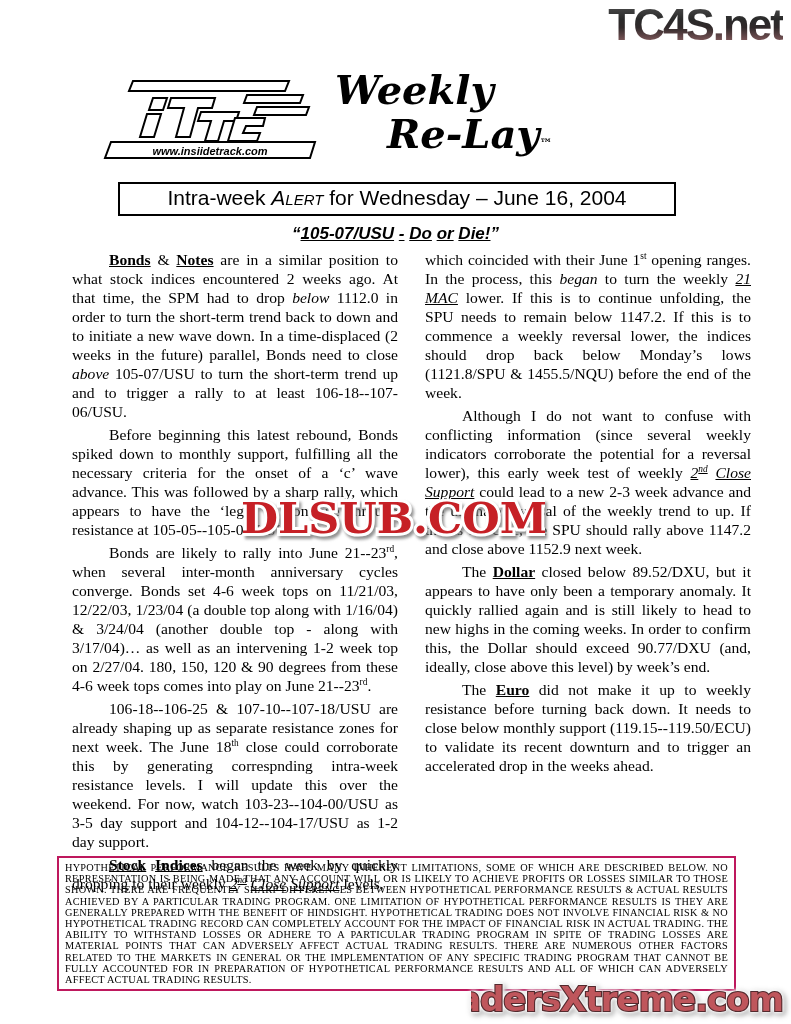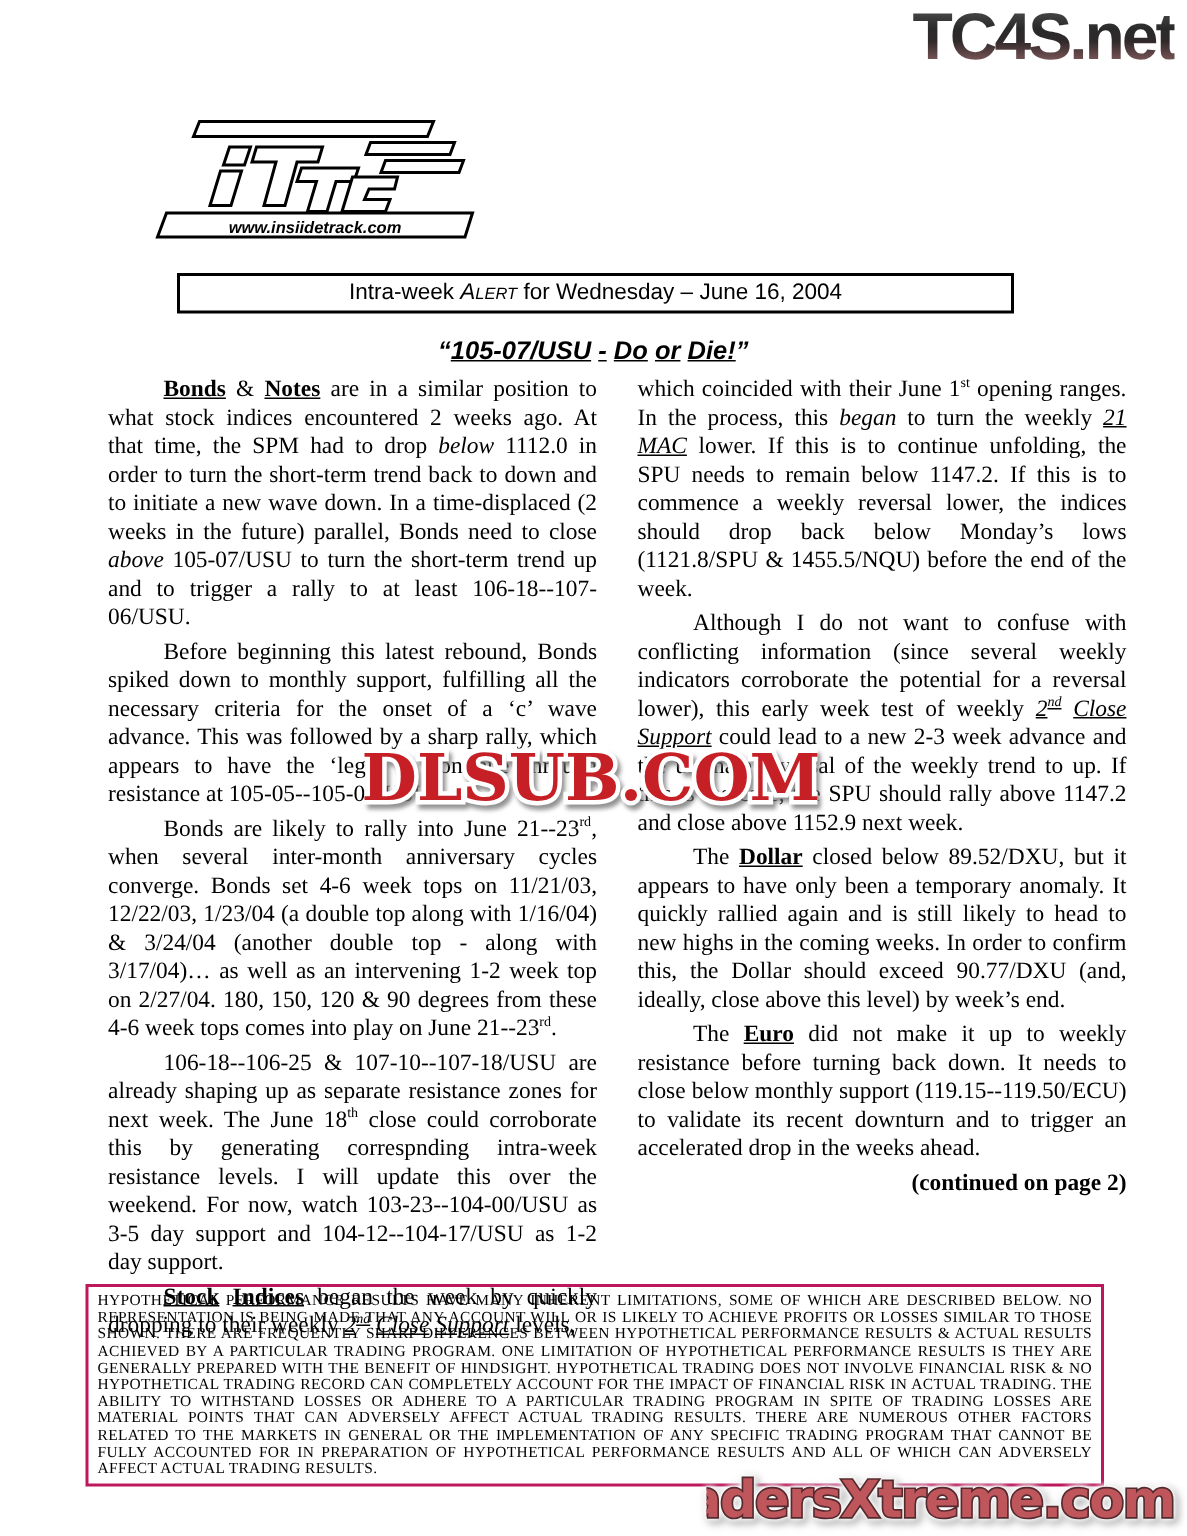--- a/index.html
+++ b/index.html
@@ -26,21 +26,21 @@
     font-style:italic;font-weight:bold;font-size:40px;line-height:44px;
     white-space:nowrap;
   }
   .wr-line2{padding-left:52px;}
   .tm{font-size:13px;font-style:normal;}
 
   
   .alert-box{
     position:absolute;left:118px;top:182px;width:554px;
     border:2px solid #000;text-align:center;
-    font-family:"Liberation Sans",sans-serif;font-size:15px;
+    font-family:"Liberation Sans",sans-serif;font-size:21px;
     padding:2px 0 4px 0;
   }
   .alert-word{font-style:italic;font-variant:small-caps;}
 
   
   .headline{
     position:absolute;top:224px;left:0;width:100%;text-align:center;
     font-family:"Liberation Sans",sans-serif;
     font-weight:bold;font-style:italic;font-size:17px;
   }
@@ -87,20 +87,24 @@
       <polygon points="160,29 212,29 209,37 157,37"></polygon>
       <polygon points="56,20 70,20 66,32 52,32"></polygon>
       <polygon points="50,36 64,36 57,59 43,59"></polygon>
       <polygon points="74,20 118,20 115,30 101,30 93,59 79,59 87,30 71,30"></polygon>
       <polygon points="104,34 142,34 139,43 127,43 121,63 108,63 114,43 101,43"></polygon>
       <path d="M168,40 L138,40 L131,63 L160,63 L163,55 L146,55 L149,48 L166,48 Z"></path>
       <polygon points="14,64 218,64 213,80 8,80"></polygon>
     </g>
     <text x="113" y="77" text-anchor="middle" font-family="Liberation Sans, sans-serif" font-size="11" font-style="italic" font-weight="bold" fill="#000">www.insiidetrack.com</text>
   </svg>
+  <div class="wr-title">
+    <div class="wr-line1">Weekly</div>
+    <div class="wr-line2"><span>Re-Lay</span><span class="tm">™</span></div>
+  </div>
 </div>
 
 <div class="alert-box">
   <span>Intra-week </span><span class="alert-word">Alert</span><span> for Wednesday – June 16, 2004</span>
 </div>
 
 <div class="headline"><span>“</span><span class="u">105-07/USU</span><span> </span><span class="u">-</span><span> </span><span class="u">Do</span><span> </span><span class="u">or</span><span> </span><span class="u">Die!</span><span>”</span></div>
 
 <div class="columns">
   <div class="col">
@@ -108,21 +112,20 @@
       <p class="para"><span>Before beginning this latest rebound, Bonds spiked down to monthly support, fulfilling all the necessary criteria for the onset of a ‘c’ wave advance. This was followed by a sharp rally, which appears to have the ‘legs’ to continue through resistance at 105-05--105-07/USU.</span></p>
       <p class="para"><span>Bonds are likely to rally into June 21--23</span><sup>rd</sup><span>, when several inter-month anniversary cycles converge. Bonds set 4-6 week tops on 11/21/03, 12/22/03, 1/23/04 (a double top along with 1/16/04) &amp; 3/24/04 (another double top - along with 3/17/04)… as well as an intervening 1-2 week top on 2/27/04. 180, 150, 120 &amp; 90 degrees from these 4-6 week tops comes into play on June 21--23</span><sup>rd</sup><span>.</span></p>
       <p class="para"><span>106-18--106-25 &amp; 107-10--107-18/USU are already shaping up as separate resistance zones for next week. The June 18</span><sup>th</sup><span> close could corroborate this by generating correspnding intra-week resistance levels. I will update this over the weekend. For now, watch 103-23--104-00/USU as 3-5 day support and 104-12--104-17/USU as 1-2 day support.</span></p>
       <p class="para"><span class="b u">Stock</span><span> </span><span class="b u">Indices</span><span> began the week by quickly dropping to their weekly </span><span class="i u">2</span><sup class="i u">nd</sup><span> </span><span class="i u">Close</span><span> </span><span class="i u">Support</span><span> levels,</span></p>
     </div>
   <div class="col">
       <p class="para noindent"><span>which coincided with their June 1</span><sup>st</sup><span> opening ranges. In the process, this </span><span class="i">began</span><span> to turn the weekly </span><span class="i u">21</span><span> </span><span class="i u">MAC</span><span> lower. If this is to continue unfolding, the SPU needs to remain below 1147.2. If this is to commence a weekly reversal lower, the indices should drop back below Monday’s lows (1121.8/SPU &amp; 1455.5/NQU) before the end of the week.</span></p>
       <p class="para"><span>Although I do not want to confuse with conflicting information (since several weekly indicators corroborate the potential for a reversal lower), this early week test of weekly </span><span class="i u">2</span><sup class="i u">nd</sup><span> </span><span class="i u">Close</span><span> </span><span class="i u">Support</span><span> could lead to a new 2-3 week advance and the ultimate reversal of the weekly trend to up. If this is the case, the SPU should rally above 1147.2 and close above 1152.9 next week.</span></p>
       <p class="para"><span>The </span><span class="b u">Dollar</span><span> closed below 89.52/DXU, but it appears to have only been a temporary anomaly. It quickly rallied again and is still likely to head to new highs in the coming weeks. In order to confirm this, the Dollar should exceed 90.77/DXU (and, ideally, close above this level) by week’s end.</span></p>
       <p class="para"><span>The </span><span class="b u">Euro</span><span> did not make it up to weekly resistance before turning back down. It needs to close below monthly support (119.15--119.50/ECU) to validate its recent downturn and to trigger an accelerated drop in the weeks ahead.</span></p>
-      <p class="para noindent right"><span class="b">(continued on page 2)</span></p>
     </div>
 </div>
 
 <svg class="watermark" width="302" height="64" viewBox="0 0 302 64" style="filter:drop-shadow(2px 3px 1.5px rgba(110,110,110,0.75));">
   <text x="151" y="47" text-anchor="middle" font-family="DejaVu Serif, serif" font-size="43" font-weight="bold" fill="#c62026" stroke="#fff" stroke-width="6" paint-order="stroke">DLSUB.COM</text>
 </svg>
 
 <div class="disclaimer">HYPOTHETICAL PERFORMANCE RESULTS HAVE MANY INHERENT LIMITATIONS, SOME OF WHICH ARE DESCRIBED BELOW. NO REPRESENTATION IS BEING MADE THAT ANY ACCOUNT WILL OR IS LIKELY TO ACHIEVE PROFITS OR LOSSES SIMILAR TO THOSE SHOWN. THERE ARE FREQUENTLY SHARP DIFFERENCES BETWEEN HYPOTHETICAL PERFORMANCE RESULTS &amp; ACTUAL RESULTS ACHIEVED BY A PARTICULAR TRADING PROGRAM. ONE LIMITATION OF HYPOTHETICAL PERFORMANCE RESULTS IS THEY ARE GENERALLY PREPARED WITH THE BENEFIT OF HINDSIGHT. HYPOTHETICAL TRADING DOES NOT INVOLVE FINANCIAL RISK &amp; NO HYPOTHETICAL TRADING RECORD CAN COMPLETELY ACCOUNT FOR THE IMPACT OF FINANCIAL RISK IN ACTUAL TRADING. THE ABILITY TO WITHSTAND LOSSES OR ADHERE TO A PARTICULAR TRADING PROGRAM IN SPITE OF TRADING LOSSES ARE MATERIAL POINTS THAT CAN ADVERSELY AFFECT ACTUAL TRADING RESULTS. THERE ARE NUMEROUS OTHER FACTORS RELATED TO THE MARKETS IN GENERAL OR THE IMPLEMENTATION OF ANY SPECIFIC TRADING PROGRAM THAT CANNOT BE FULLY ACCOUNTED FOR IN PREPARATION OF HYPOTHETICAL PERFORMANCE RESULTS AND ALL OF WHICH CAN ADVERSELY AFFECT ACTUAL TRADING RESULTS.</div>
 
 <svg class="footer-banner" width="316" height="44" viewBox="0 0 316 44" style="filter:drop-shadow(0 0 2px #fff) drop-shadow(0 0 1px #fff) drop-shadow(2px 2px 2px #aaa);">

